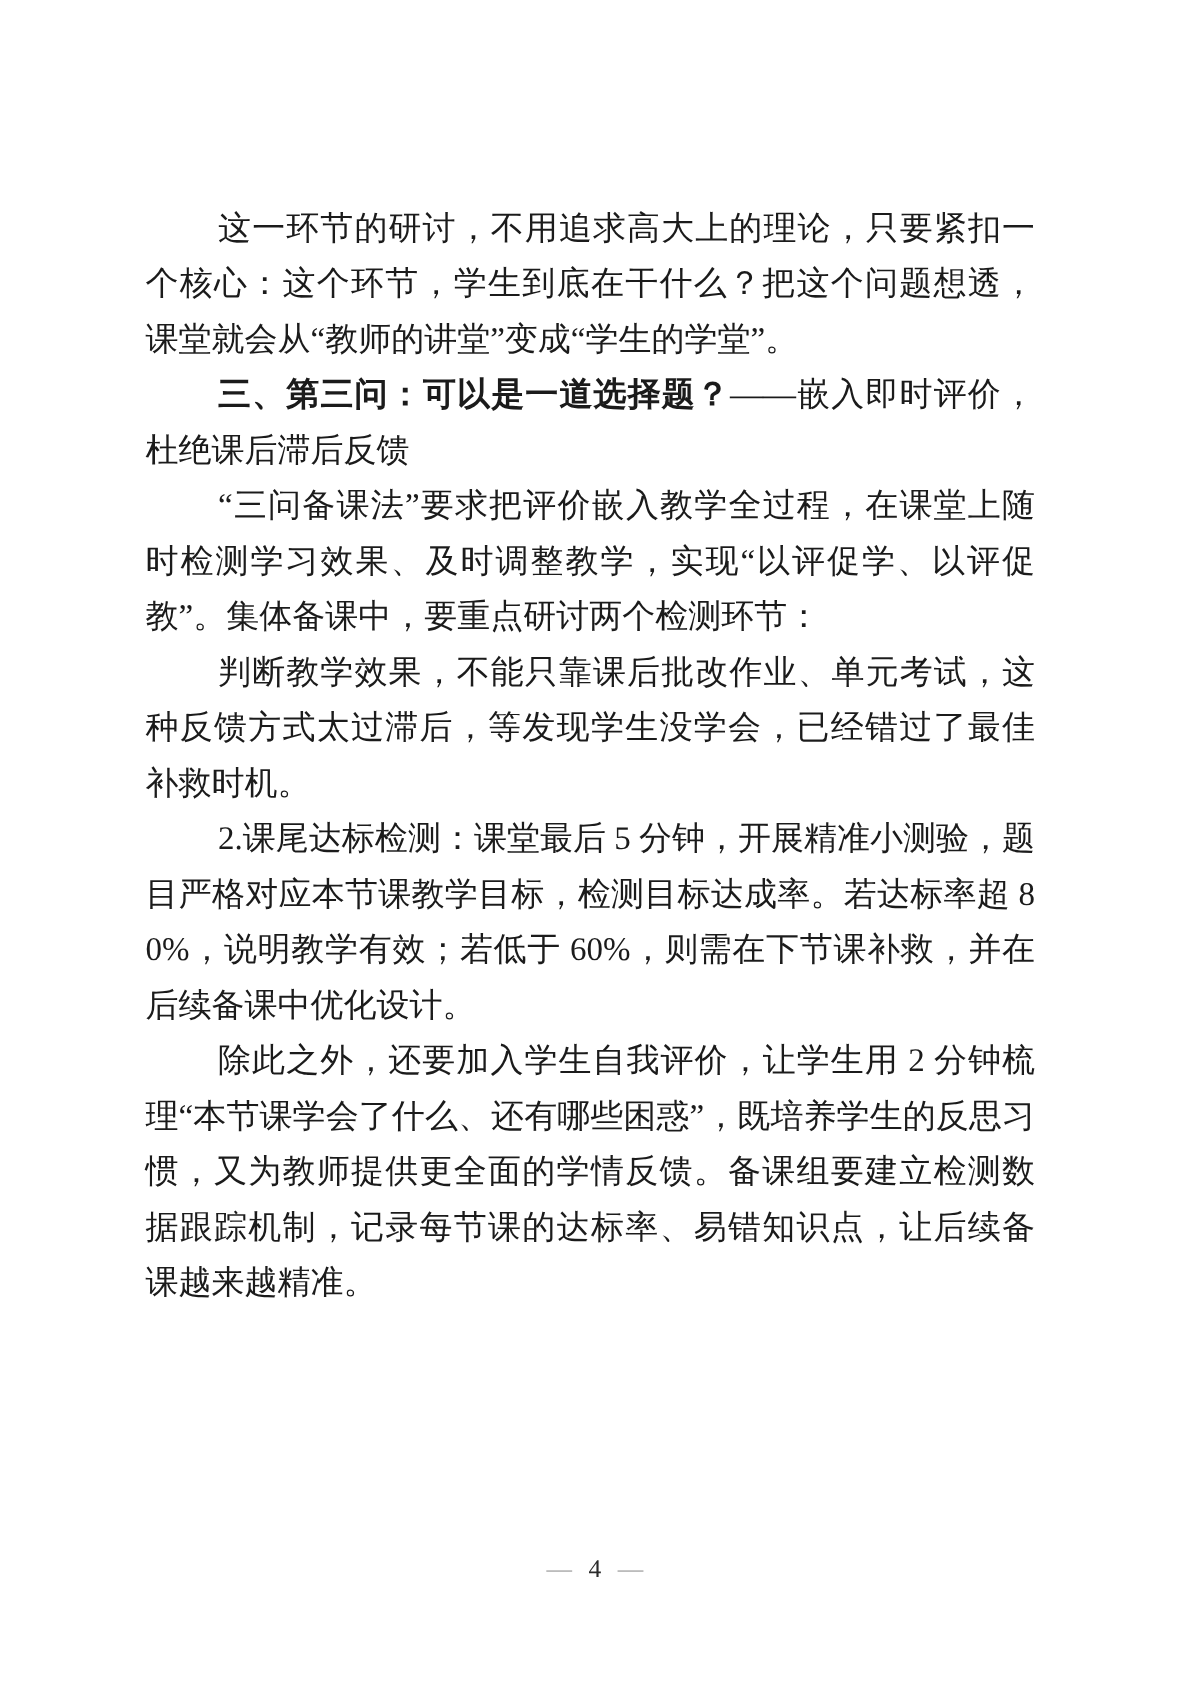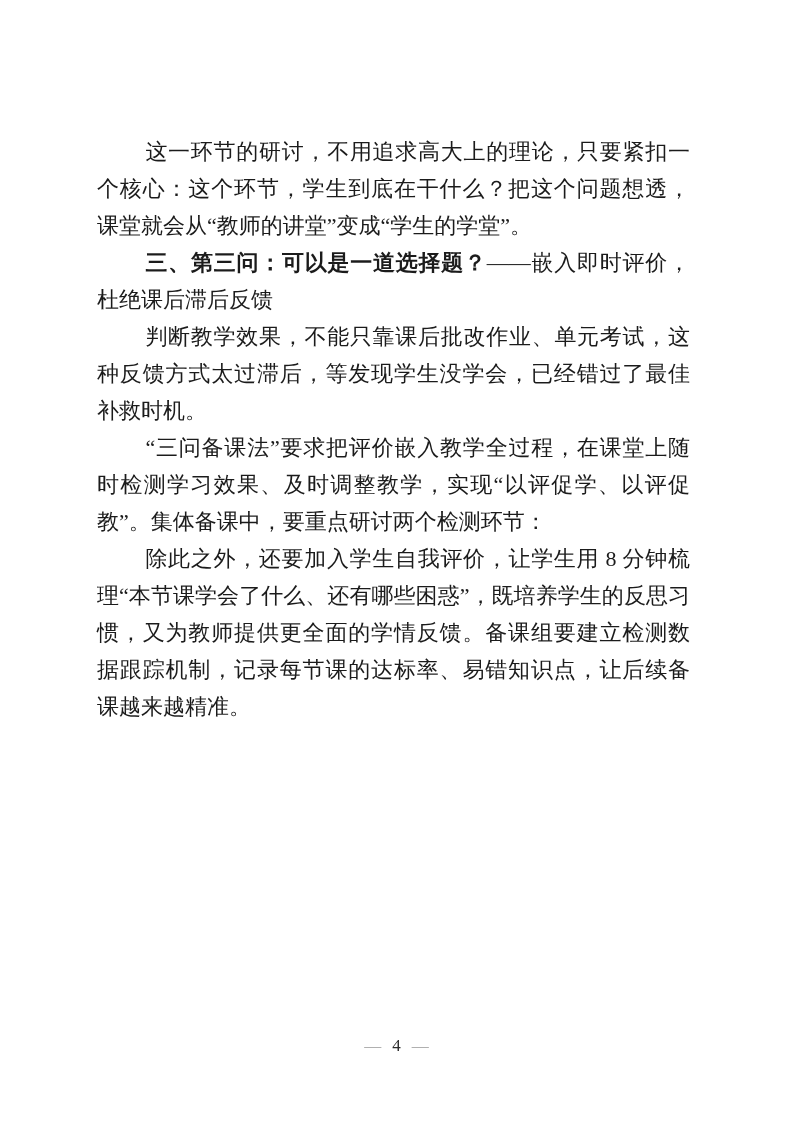--- a/index.html
+++ b/index.html
@@ -61,26 +61,27 @@
 </head>
 <body>
 
 <div class="page">
   <div class="content">
 
     <p class="body-para">这一环节的研讨，不用追求高大上的理论，只要紧扣一个核心：这个环节，学生到底在干什么？把这个问题想透，课堂就会从“教师的讲堂”变成“学生的学堂”。</p>
 
     <p class="heading-para"><span class="heading-bold">三、第三问：可以是一道选择题？</span><span class="heading-rest">——嵌入即时评价，杜绝课后滞后反馈</span></p>
 
+    <p class="body-para">“三问备课法”要求把评价嵌入教学全过程，在课堂上随时检测学习效果、及时调整教学，实现“以评促学、以评促教”。集体备课中，要重点研讨两个检测环节：</p>
+
     <p class="body-para">判断教学效果，不能只靠课后批改作业、单元考试，这种反馈方式太过滞后，等发现学生没学会，已经错过了最佳补救时机。</p>
 
-    <p class="body-para">“三问备课法”要求把评价嵌入教学全过程，在课堂上随时检测学习效果、及时调整教学，实现“以评促学、以评促教”。集体备课中，要重点研讨两个检测环节：</p>
 
+    <p class="body-para">2.课尾达标检测：课堂最后 5 分钟，开展精准小测验，题目严格对应本节课教学目标，检测目标达成率。若达标率超 80%，说明教学有效；若低于 60%，则需在下节课补救，并在后续备课中优化设计。</p>
 
-
-    <p class="body-para">除此之外，还要加入学生自我评价，让学生用 8 分钟梳理“本节课学会了什么、还有哪些困惑”，既培养学生的反思习惯，又为教师提供更全面的学情反馈。备课组要建立检测数据跟踪机制，记录每节课的达标率、易错知识点，让后续备课越来越精准。</p>
+    <p class="body-para">除此之外，还要加入学生自我评价，让学生用 2 分钟梳理“本节课学会了什么、还有哪些困惑”，既培养学生的反思习惯，又为教师提供更全面的学情反馈。备课组要建立检测数据跟踪机制，记录每节课的达标率、易错知识点，让后续备课越来越精准。</p>
 
   </div>
 
   <div class="footer">
     <span class="dash">—</span><span class="page-num">4</span><span class="dash">—</span>
   </div>
 </div>
 
 </body></html>

